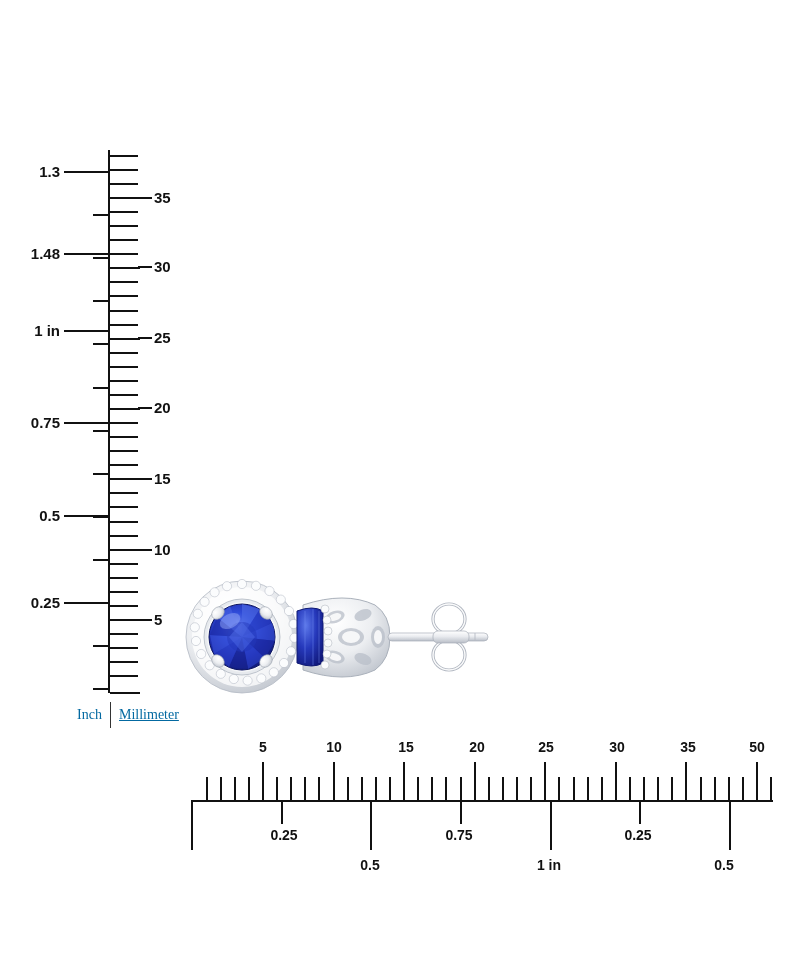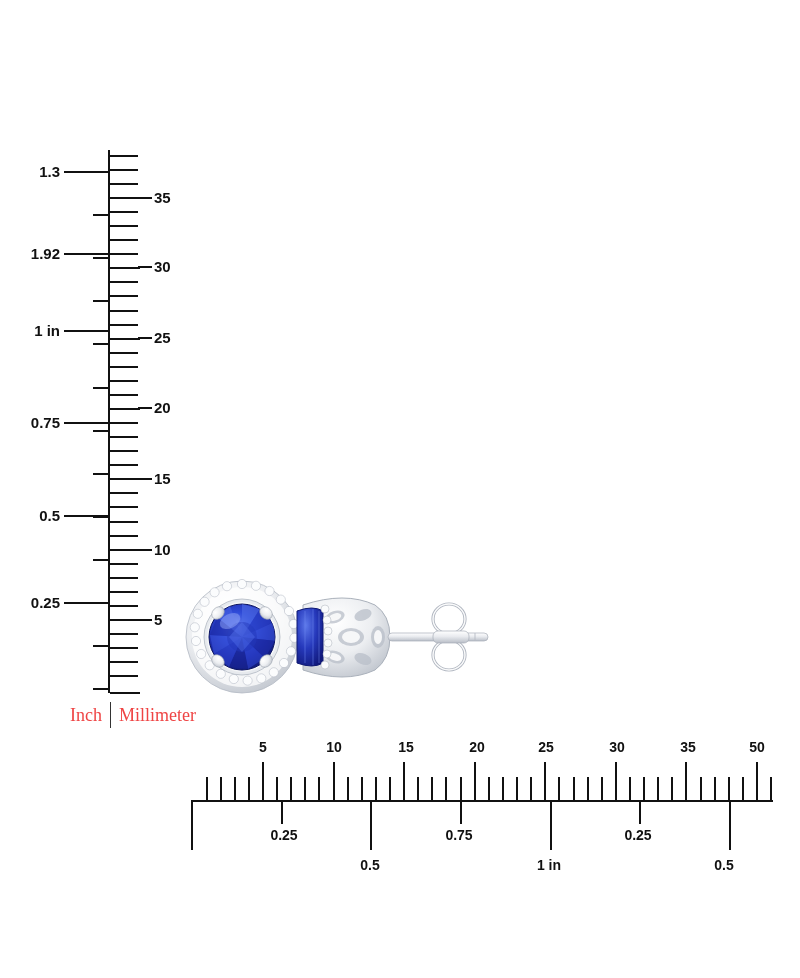--- a/index.html
+++ b/index.html
@@ -82,26 +82,26 @@
 
   .v-foot {
     position: absolute;
     top: 700px;
     left: 52px;
     width: 170px;
     height: 30px;
     display: flex;
     align-items: center;
     font-family: "Liberation Serif", serif;
-    font-size: 18px;
-    color: #ef4444;
+    font-size: 14px;
+    color: #0369a1;
   }
   .v-foot .inchword { width: 50px; text-align: right; padding-right: 8px; }
   .v-foot .divider { width: 1px; height: 26px; background: #333333; }
-  .v-foot .mmword { padding-left: 8px; }
+  .v-foot .mmword { padding-left: 8px; text-decoration: underline; }
 
   
   #hruler { position: absolute; left: 0; top: 700px; width: 800px; height: 200px; }
 
   .h-base {
     position: absolute;
     left: 192px;
     top: 100px;
     width: 581px;
     height: 2px;
@@ -231,21 +231,21 @@
         <div class="v-mm-leader" style="top: 407px;"></div>
         <div class="v-mm-label" style="left: 154px; top: 400px;">20</div>
         <div class="v-mm-leader" style="top: 478px;"></div>
         <div class="v-mm-label" style="left: 154px; top: 471px;">15</div>
         <div class="v-mm-leader" style="top: 549px;"></div>
         <div class="v-mm-label" style="left: 154px; top: 542px;">10</div>
         <div class="v-mm-leader" style="top: 619px;"></div>
         <div class="v-mm-label" style="left: 154px; top: 612px;">5</div>
         <div class="v-in-label" style="left: 0px; width: 60px; top: 164px;">1.3</div>
         <div class="v-in-leader" style="top: 171px; left: 64px; width: 46px;"></div>
-        <div class="v-in-label" style="left: 0px; width: 60px; top: 246px;">1.92</div>
+        <div class="v-in-label" style="left: 0px; width: 60px; top: 246px;">1.48</div>
         <div class="v-in-leader" style="top: 253px; left: 64px; width: 46px;"></div>
         <div class="v-in-label" style="left: 0px; width: 60px; top: 323px;">1 in</div>
         <div class="v-in-leader" style="top: 330px; left: 64px; width: 46px;"></div>
         <div class="v-in-label" style="left: 0px; width: 60px; top: 415px;">0.75</div>
         <div class="v-in-leader" style="top: 422px; left: 64px; width: 46px;"></div>
         <div class="v-in-label" style="left: 0px; width: 60px; top: 508px;">0.5</div>
         <div class="v-in-leader" style="top: 515px; left: 64px; width: 46px;"></div>
         <div class="v-in-label" style="left: 0px; width: 60px; top: 595px;">0.25</div>
         <div class="v-in-leader" style="top: 602px; left: 64px; width: 46px;"></div>
       </div>

